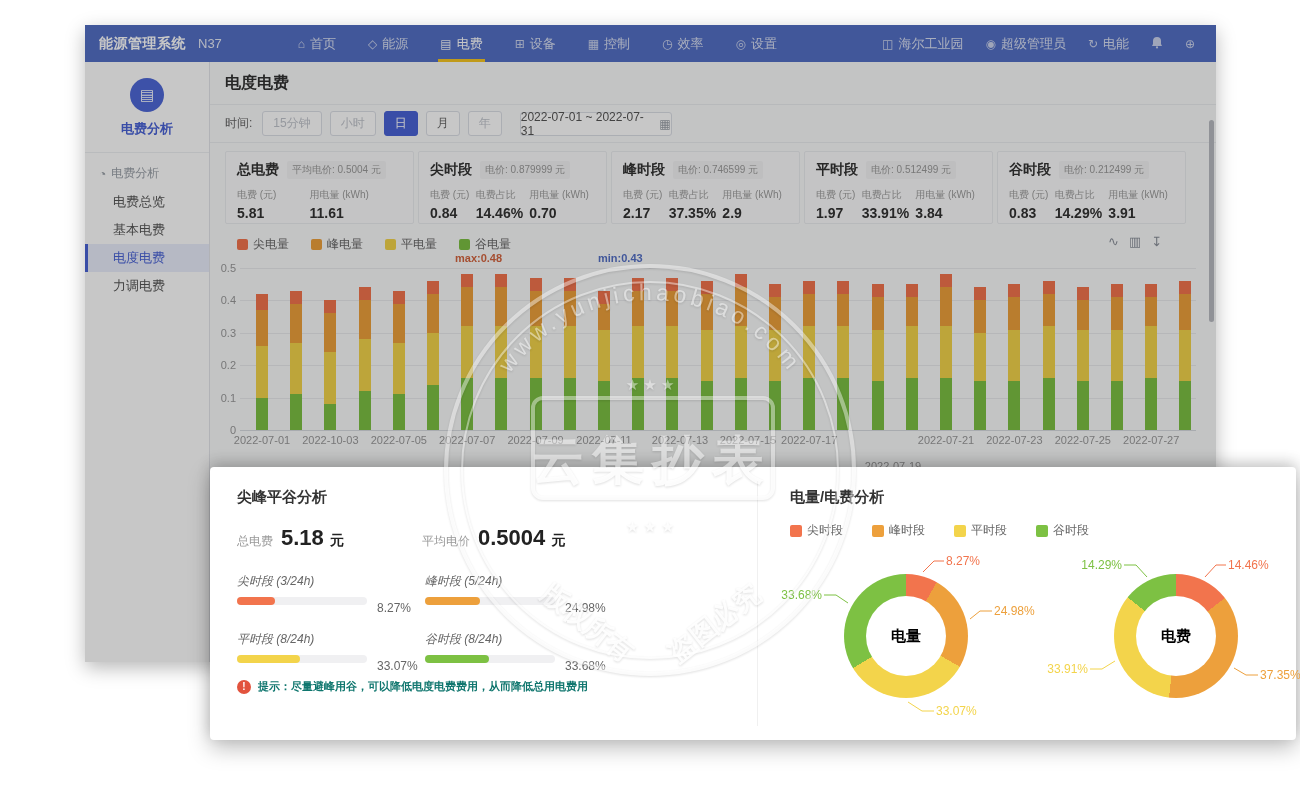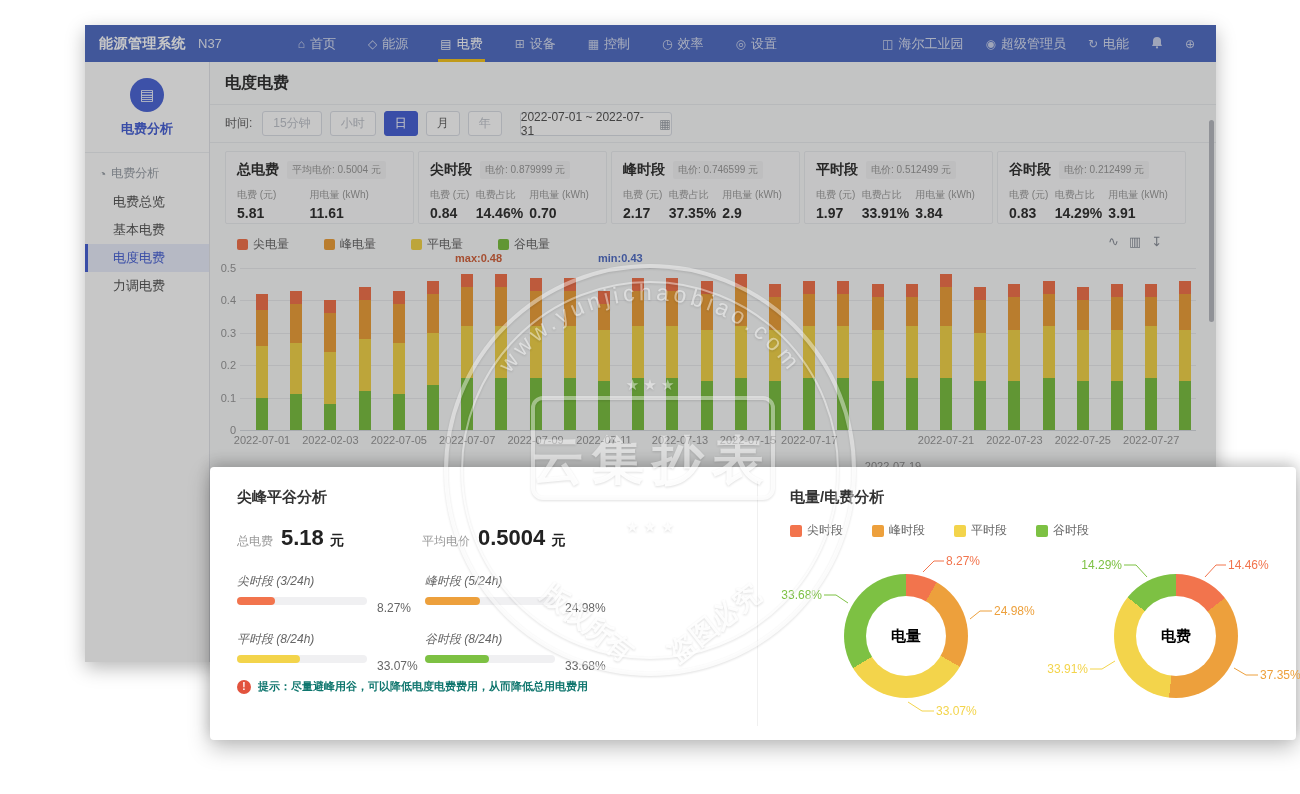--- a/index.html
+++ b/index.html
@@ -55,21 +55,21 @@
   .card { width:189px; height:73px; background:#fcfcfd; border:1px solid #ebedf0; border-radius:2px; padding:9px 11px; }
   .card-h { display:flex; align-items:center; gap:8px; }
   .card-title { font-size:14px; font-weight:bold; color:#333; }
   .card-badge { background:#f4f4f5; color:#9a9a9a; font-size:10px; padding:2px 5px; border-radius:2px; white-space:nowrap; }
   .card-m { display:flex; margin-top:9px; }
   .metric { margin-right:auto; padding-right:6px; }
   .m-label { font-size:10px; color:#9b9b9b; white-space:nowrap; }
   .m-value { font-size:14px; color:#333; font-weight:bold; margin-top:3px; }
 
   
-  .legend-row { position:absolute; left:27px; top:174px; display:flex; gap:35px; }
+  .legend-row { position:absolute; left:27px; top:174px; display:flex; gap:22px; }
   .lg-item { display:flex; align-items:center; gap:5px; font-size:12px; color:#666; cursor:pointer; }
   .lg-sq { width:11px; height:11px; border-radius:2px; display:inline-block; }
   .toolbox { position:absolute; top:172px; left:898px; display:flex; gap:10px; color:#8a9099; font-size:13px; }
   .toolbox span { cursor:pointer; }
   .plot { position:absolute; left:30px; top:206px; width:956px; height:162px; }
   .gridline { position:absolute; left:0; right:0; height:1px; background:#e9ebee; }
   .gridline.axis { background:#d8dbe0; }
   .ylab { position:absolute; width:24px; text-align:right; font-size:11px; color:#999; }
   .bar-seg { position:absolute; width:12px; }
   .xlab { position:absolute; font-size:11px; color:#999; width:76px; text-align:center; top:372px; }
@@ -445,21 +445,21 @@
     <div id="ylabs">
         <span class="ylab" style="left: 2px; top: 362px;">0</span>
         <span class="ylab" style="left: 2px; top: 329.6px;">0.1</span>
         <span class="ylab" style="left: 2px; top: 297.2px;">0.2</span>
         <span class="ylab" style="left: 2px; top: 264.8px;">0.3</span>
         <span class="ylab" style="left: 2px; top: 232.4px;">0.4</span>
         <span class="ylab" style="left: 2px; top: 200px;">0.5</span>
       </div>
     <div id="xlabs">
         <span class="xlab" style="left: 14px;">2022-07-01</span>
-        <span class="xlab" style="left: 82.4px;">2022-02-03</span>
+        <span class="xlab" style="left: 82.4px;">2022-10-03</span>
         <span class="xlab" style="left: 150.8px;">2022-07-05</span>
         <span class="xlab" style="left: 219.2px;">2022-07-07</span>
         <span class="xlab" style="left: 287.6px;">2022-07-09</span>
         <span class="xlab" style="left: 356px;">2022-07-11</span>
         <span class="xlab" style="left: 432px;">2022-07-13</span>
         <span class="xlab" style="left: 500px;">2022-07-15</span>
         <span class="xlab" style="left: 561.2px;">2022-07-17</span>
         <span class="xlab" style="left: 645px; margin-top: 26px;">2022-07-19</span>
         <span class="xlab" style="left: 698px;">2022-07-21</span>
         <span class="xlab" style="left: 766.4px;">2022-07-23</span>

